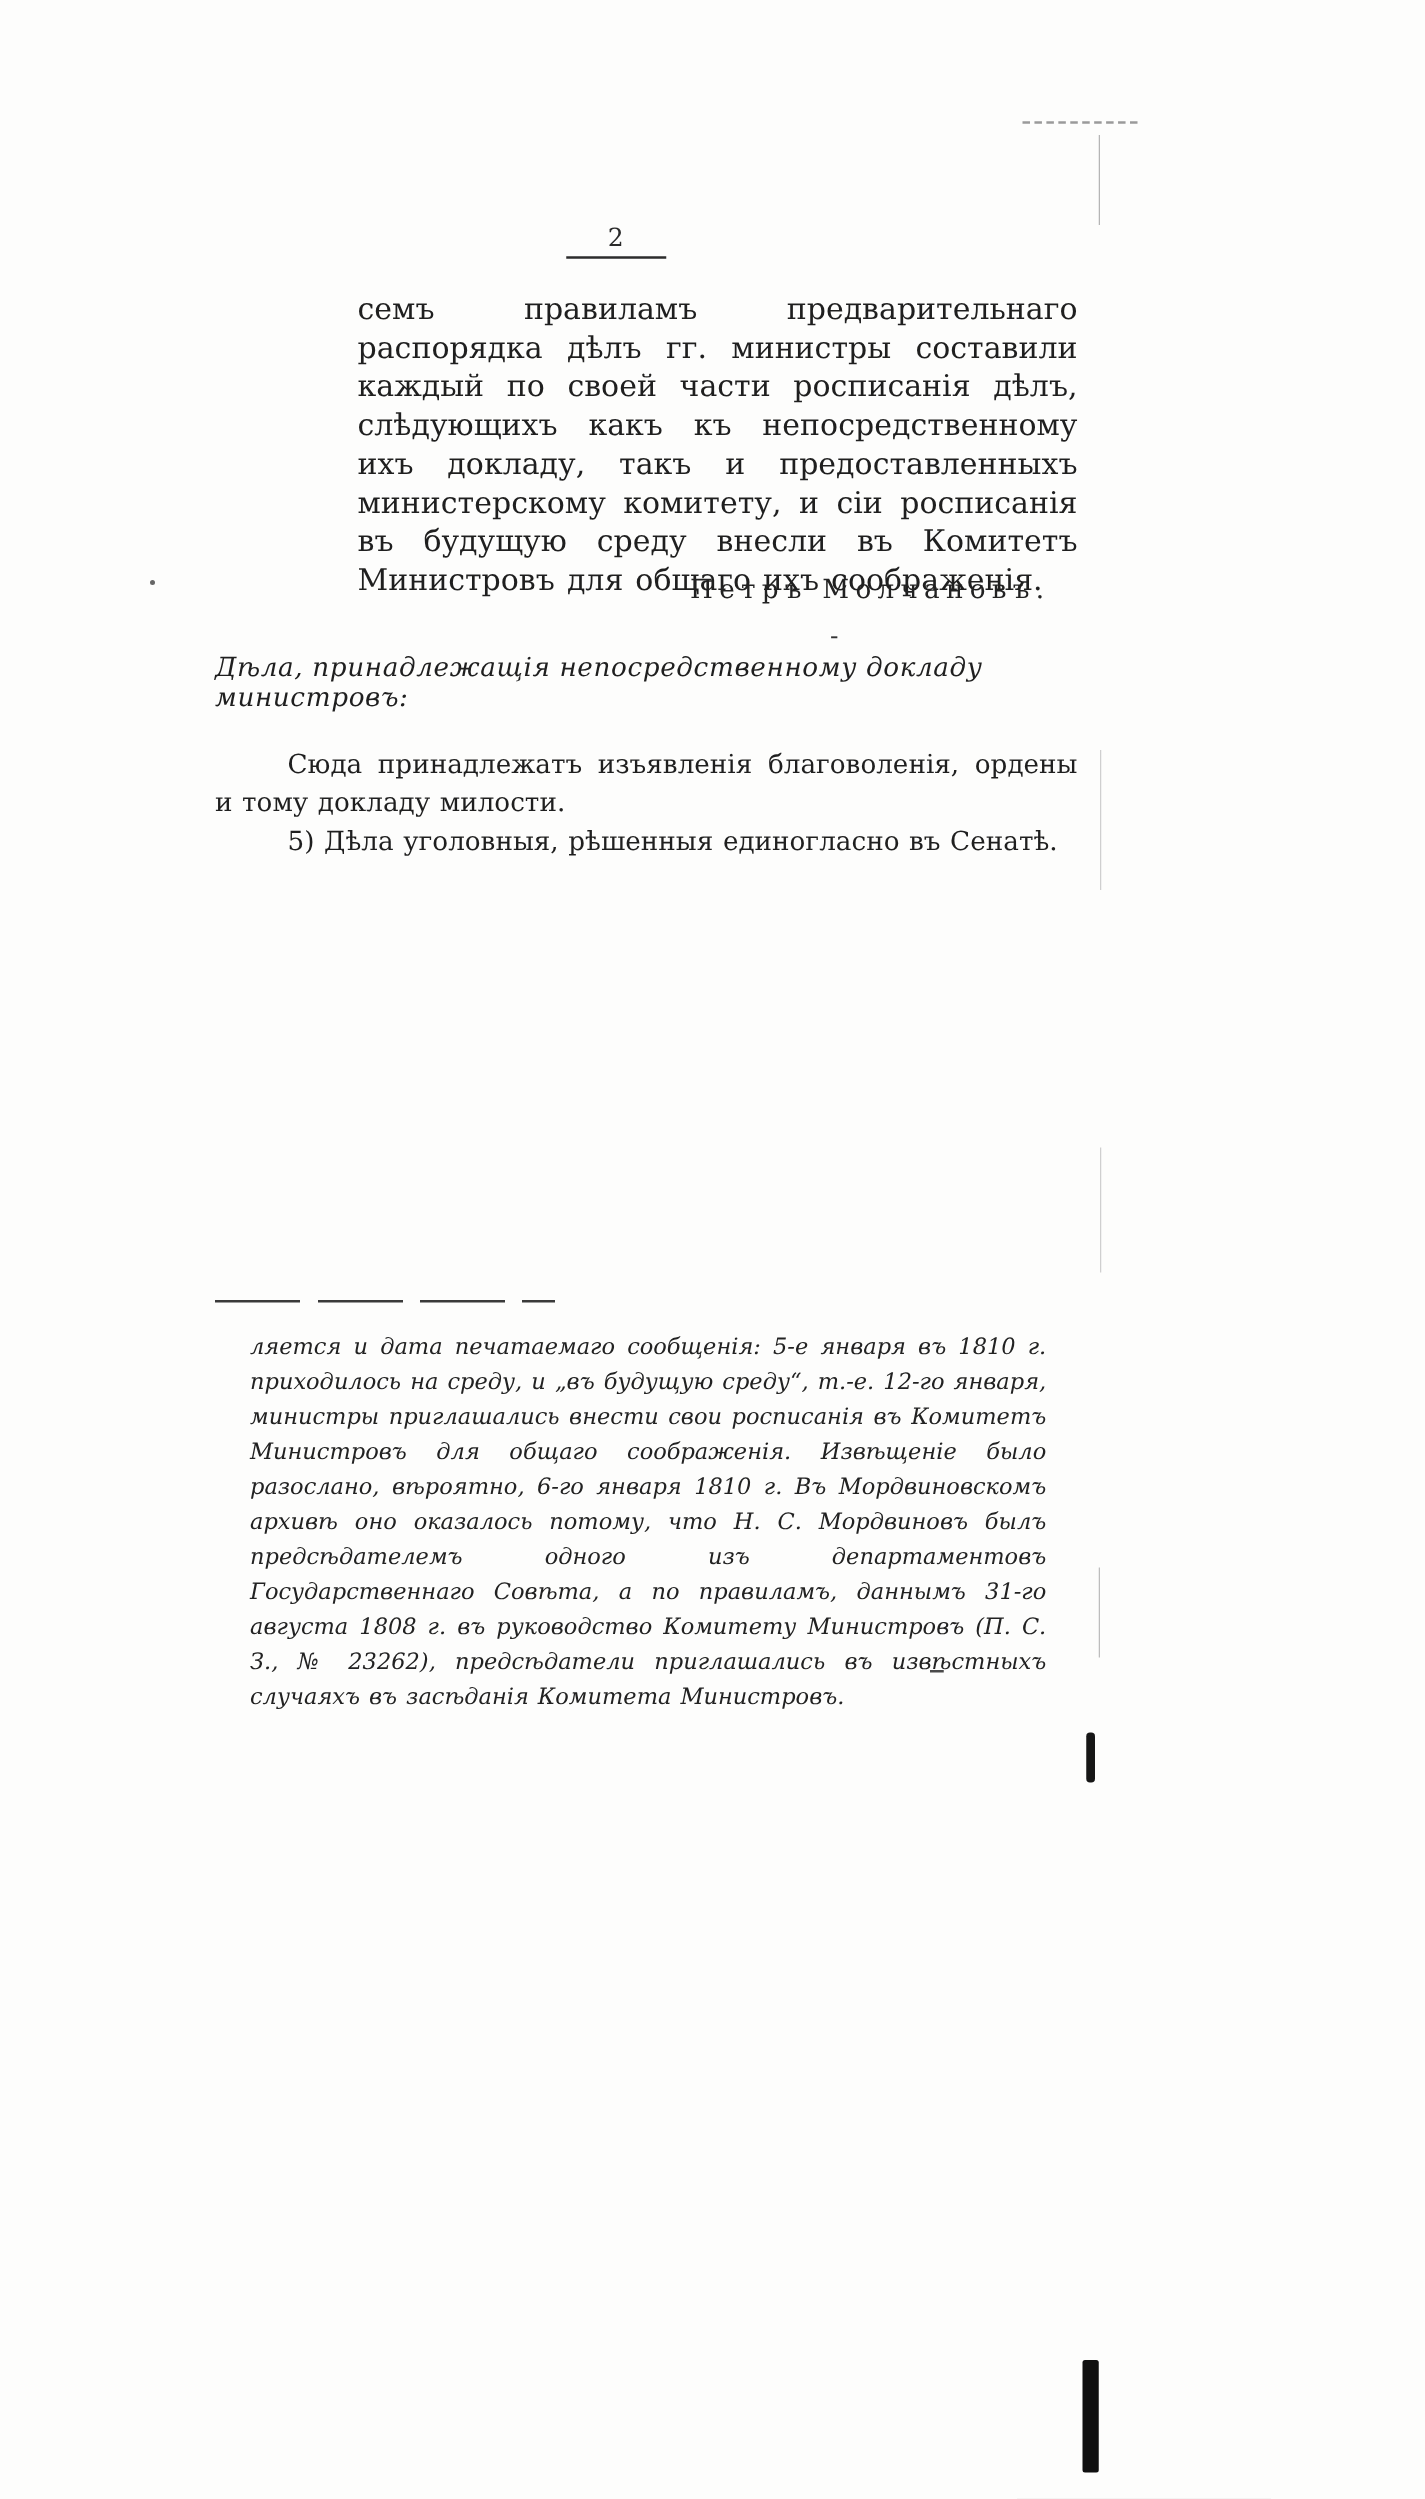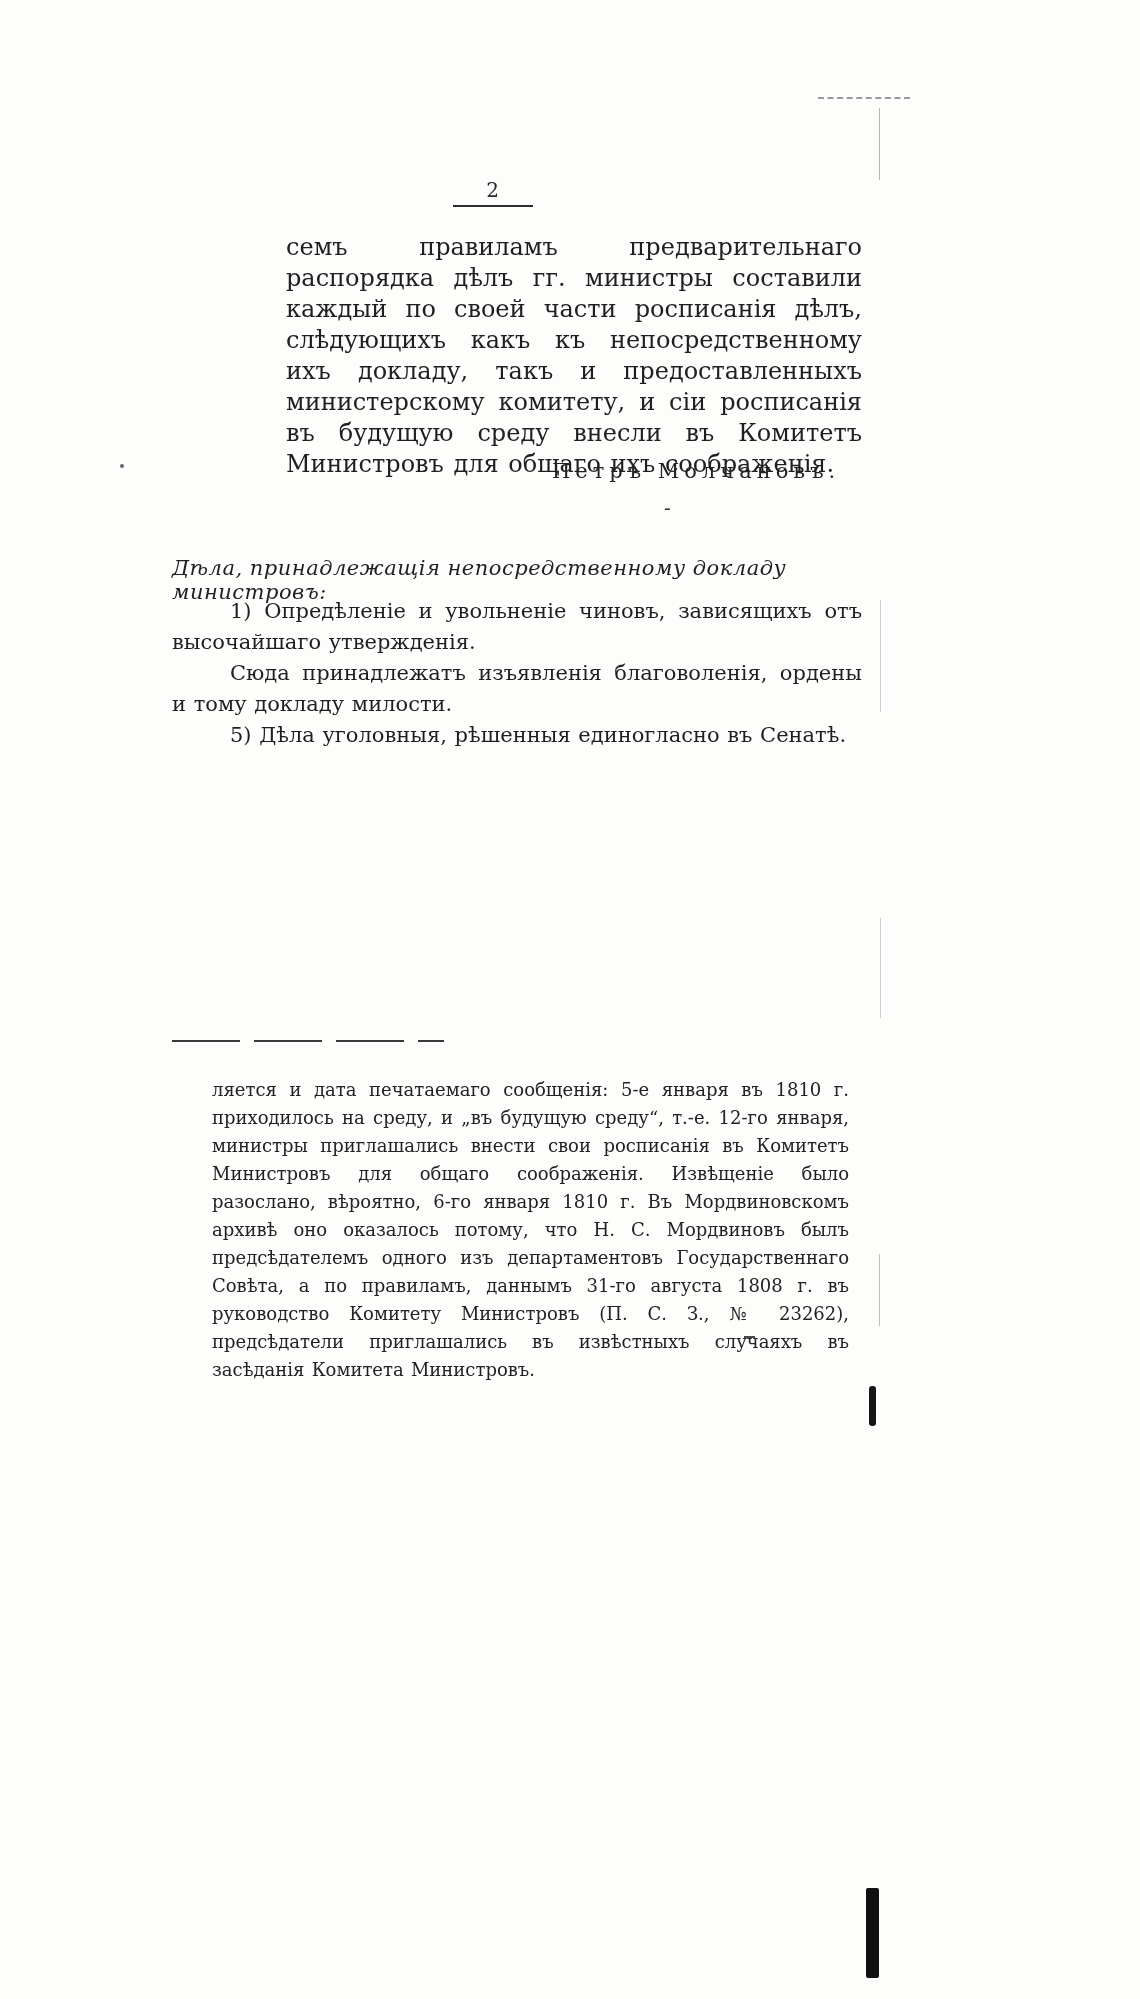--- a/index.html
+++ b/index.html
@@ -60,21 +60,21 @@
     position: absolute;
     top: 496px;
     left: 664px;
     font-size: 20px;
     color: #333;
   }
 
   
   .heading {
     position: absolute;
-    top: 556px;
+    top: 522px;
     left: 172px;
     width: 690px;
     margin: 0;
     font-size: 21px;
     font-weight: normal;
     font-style: italic;
     letter-spacing: 0.5px;
   }
 
   
@@ -102,26 +102,27 @@
     height: 2px;
     background: repeating-linear-gradient(to right, #3a3a3a 0 68px, transparent 68px 82px);
   }
 
   
   .footnote {
     position: absolute;
     top: 1060px;
     left: 196px;
     width: 637px;
-    margin: 16px;
+    margin: 4px;
     font-size: 18px;
     line-height: 28px;
     text-align: justify;
     word-spacing: 1.5px;
     color: #222;
+    font-style: italic;
   }
 
   
   .artifact { position: absolute; }
   .a-dash-top { top: 97px; left: 818px; width: 92px; border-top: 2px dashed #9a9a9a; }
   .a-v1 { top: 108px; left: 879px; width: 1px; height: 72px; background: #b5b5b5; }
   .a-v2 { top: 600px; left: 880px; width: 1px; height: 112px; background: #cfcfcf; }
   .a-v3 { top: 918px; left: 880px; width: 1px; height: 100px; background: #cfcfcf; }
   .a-v4 { top: 1254px; left: 879px; width: 1px; height: 72px; background: #bdbdbd; }
   .a-dot { top: 464px; left: 120px; width: 4px; height: 4px; background: #666; border-radius: 50%; }
@@ -150,21 +151,20 @@
   </div>
 
   <p class="para1">семъ правиламъ предварительнаго распорядка дѣлъ гг. министры составили каждый по своей части росписанія дѣлъ, слѣдующихъ какъ къ непосредственному ихъ докладу, такъ и предоставленныхъ министерскому комитету, и сіи росписанія въ будущую среду внесли въ Комитетъ Министровъ для общаго ихъ соображенія.</p>
 
   <div class="signature">Петръ Молчановъ.</div>
   <div class="sig-dash">-</div>
 
   <h2 class="heading">Дѣла, принадлежащія непосредственному докладу министровъ:</h2>
 
   <div class="list">
-    <p>1) Опредѣленіе и увольненіе чиновъ, зависящихъ отъ высочайшаго утвержденія.</p>
     <p>Сюда принадлежатъ изъявленія благоволенія, ордены и тому докладу милости.</p>
     <p>5) Дѣла уголовныя, рѣшенныя единогласно въ Сенатѣ.</p>
   </div>
 
   <div class="fn-rule"></div>
 
   <p class="footnote">ляется и дата печатаемаго сообщенія: 5-е января въ 1810 г. приходилось на среду, и „въ будущую среду“, т.-е. 12-го января, министры приглашались внести свои росписанія въ Комитетъ Министровъ для общаго соображенія. Извѣщеніе было разослано, вѣроятно, 6-го января 1810 г. Въ Мордвиновскомъ архивѣ оно оказалось потому, что Н. С. Мордвиновъ былъ предсѣдателемъ одного изъ департаментовъ Государственнаго Совѣта, а по правиламъ, даннымъ 31-го августа 1808 г. въ руководство Комитету Министровъ (П. С. З., № 23262), предсѣдатели приглашались въ извѣстныхъ случаяхъ въ засѣданія Комитета Министровъ.</p>
 
 </div>
 

